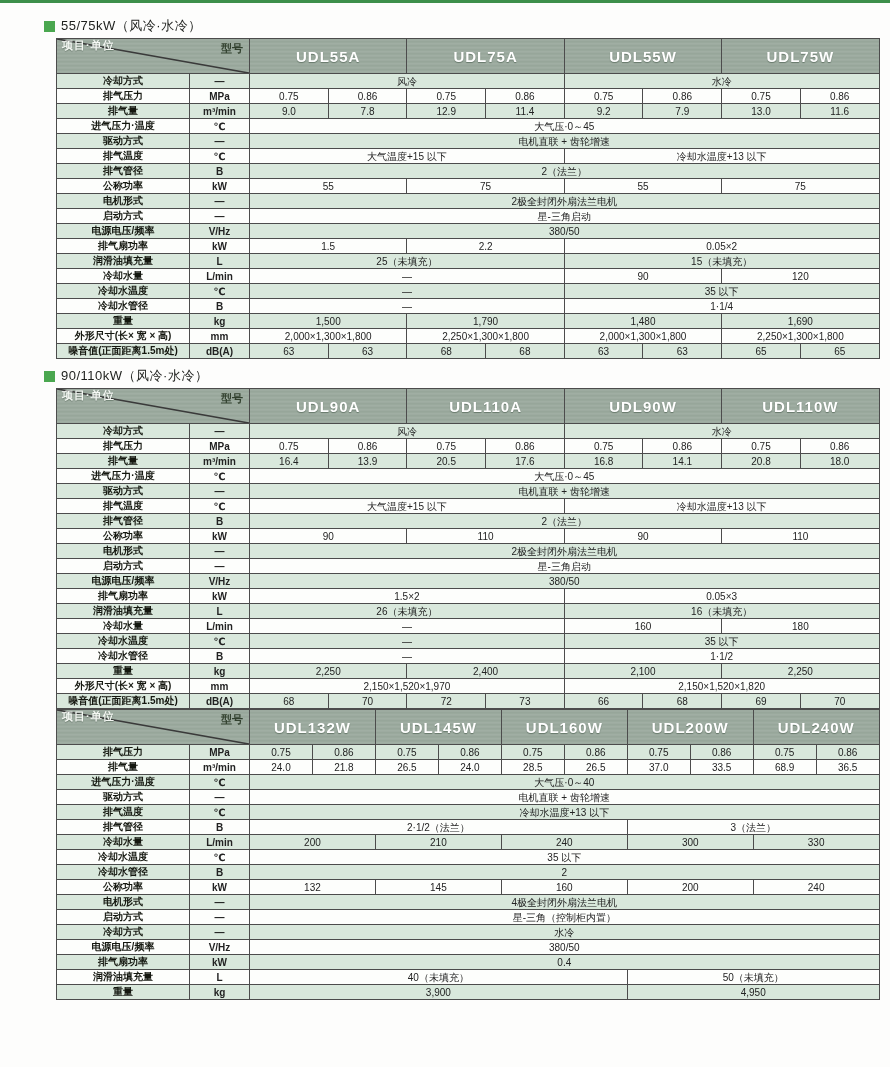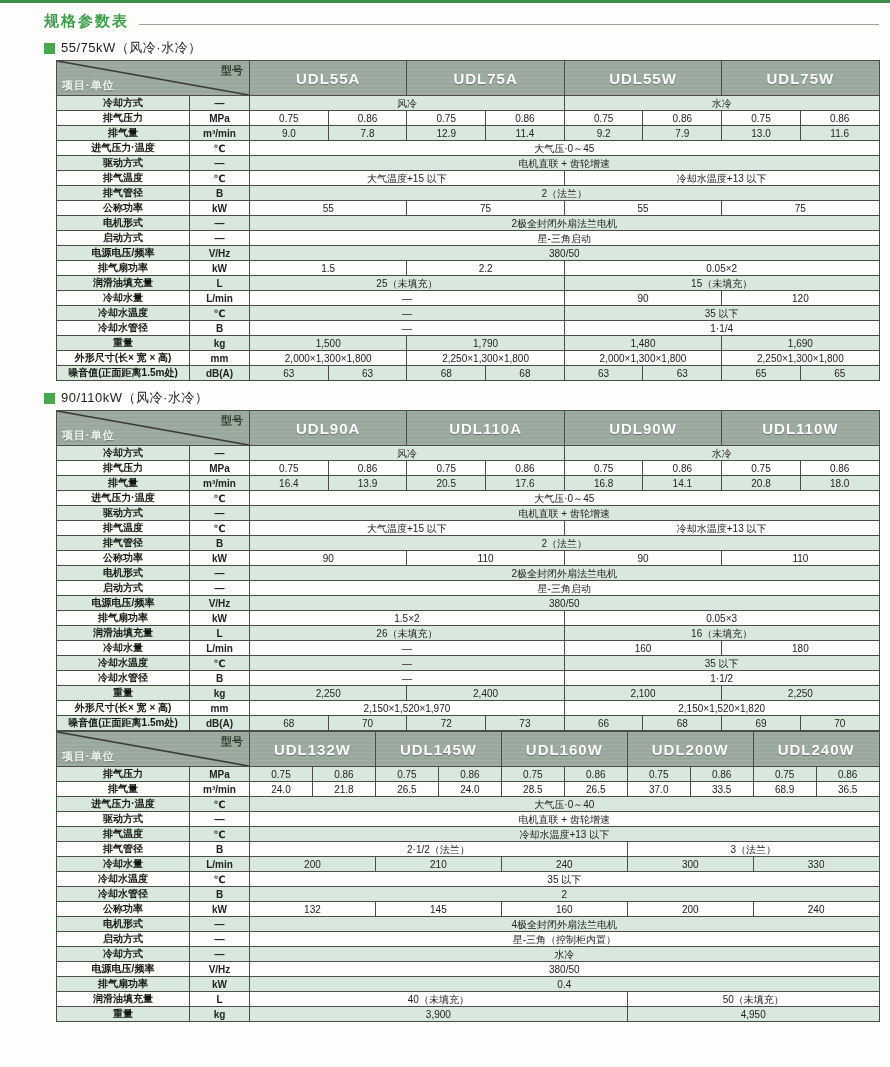--- a/index.html
+++ b/index.html
@@ -41,21 +41,21 @@
   tr.head-row{height:35px;}
   tr.data-row{height:13.8px;}
 
   th.corner{
     position:relative;
     background:#9aa99d;
     background-image:repeating-linear-gradient(180deg, rgba(255,255,255,.12) 0 1px, rgba(0,0,0,.04) 1px 2px, transparent 2px 4px);
     border-bottom:1px solid #222;
   }
   .corner-top{position:absolute;top:2px;right:6px;color:#32412f;font-size:11px;font-weight:bold;}
-  .corner-bottom{position:absolute;bottom:2px;left:5px;color:#f5f8f4;font-size:11px;font-weight:bold;letter-spacing:1px;text-shadow:0 1px 1px rgba(40,60,45,.4);}
+  .corner-bottom{position:absolute;bottom:20px;left:5px;color:#f5f8f4;font-size:11px;font-weight:bold;letter-spacing:1px;text-shadow:0 1px 1px rgba(40,60,45,.4);}
   svg.diag{position:absolute;left:0;top:0;width:100%;height:100%;display:block;}
 
   th.model{
     background:#9aa99d;
     background-image:repeating-linear-gradient(180deg, rgba(255,255,255,.12) 0 1px, rgba(0,0,0,.04) 1px 2px, transparent 2px 4px);
     color:#ffffff;
     font-size:15px;
     font-weight:bold;
     letter-spacing:1px;
     text-align:center;
@@ -68,24 +68,20 @@
   td.val{text-align:center;font-size:10px;color:#232323;line-height:13px;}
   tr.shade td{background:#d9e8dc;}
   tr.plain td{background:#fdfefc;}
 </style>
 </head>
 <body>
 
 <div class="topbar"></div>
 
 <div class="content">
-  <div class="main-title-row">
-    <span class="main-title">规格参数表</span>
-    <span class="title-rule"></span>
-  </div>
   <div id="tables-root">
       <div>
         <div class="section-title">
           <span class="sq"></span>
           <span>55/75kW（风冷·水冷）</span>
         </div>
         <table class="spec">
           <colgroup>
             <col style="width: 133px;">
             <col style="width: 60px;">

